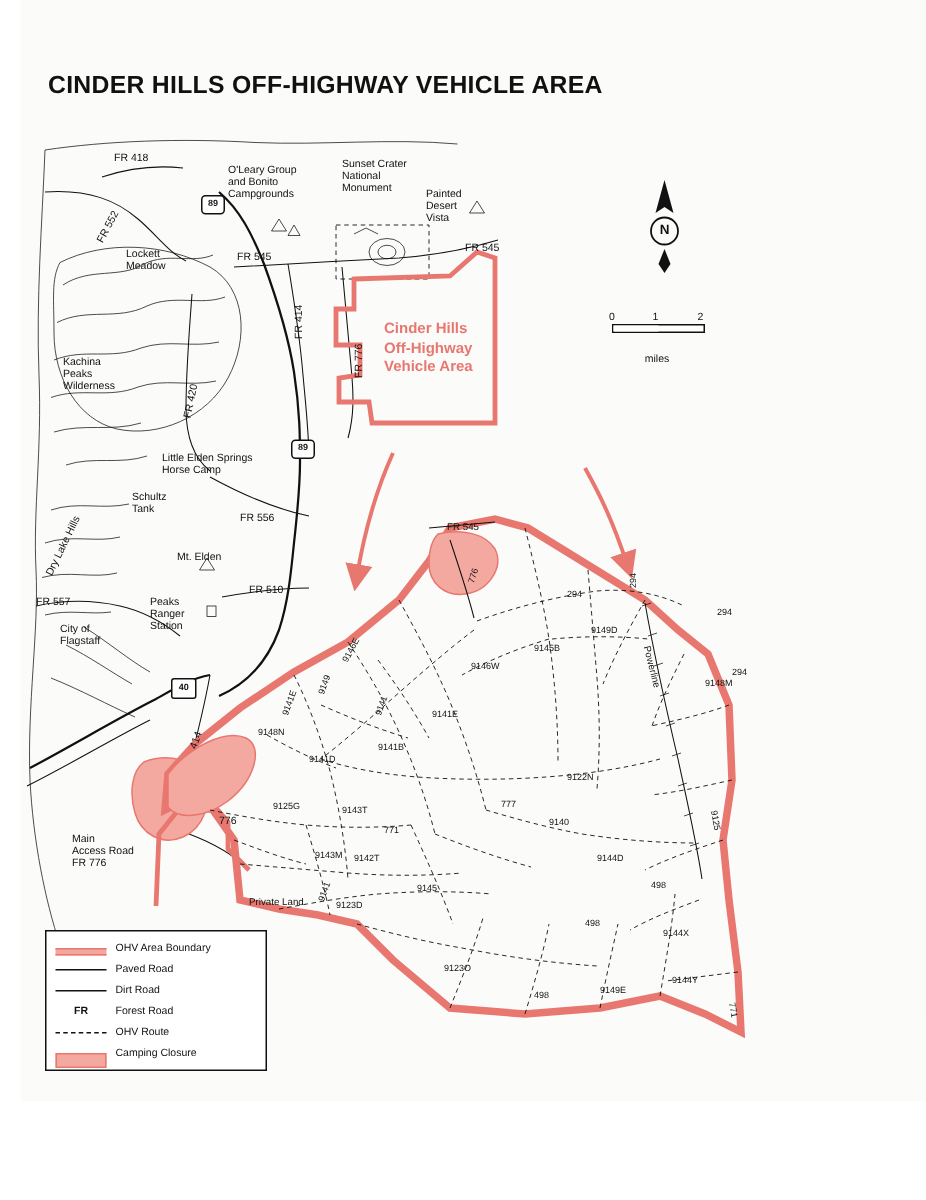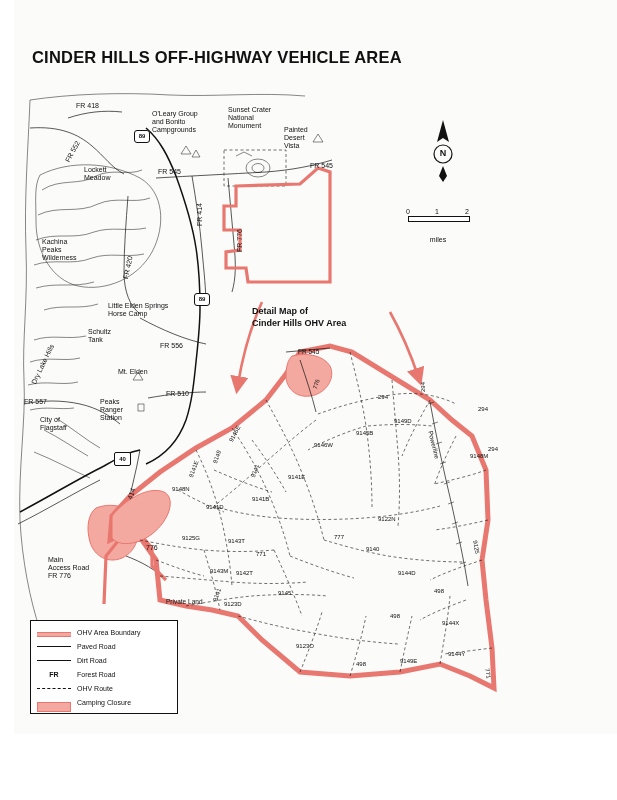--- a/index.html
+++ b/index.html
@@ -260,23 +260,24 @@
   <div class="lbl" style="left:146px;top:544px;">776</div>
   <div class="lbl rot" style="left:126px;top:498px;transform:rotate(-70deg);">414</div>
   <div class="lbl" style="left:48px;top:556px;">Main
 Access Road
 FR 776</div>
 
   <div class="lbl b s6 c" style="left:134px;top:130px;width:14px;height:11px;border:1px solid #111;border-radius:3px;background:#fff;line-height:11px;">89</div>
   <div class="lbl b s6 c" style="left:194px;top:293px;width:14px;height:11px;border:1px solid #111;border-radius:3px;background:#fff;line-height:11px;">89</div>
   <div class="lbl b s6 c" style="left:114px;top:452px;width:15px;height:12px;border:1px solid #111;border-radius:2px;background:#fff;line-height:12px;">40</div>
 
-
-  <div class="lbl b s9" style="left:252px;top:306px;line-height:1.3;">Detail Map of
-Cinder Hills OHV Area</div>
+  <div class="lbl red b s10" style="left:256px;top:214px;line-height:1.25;">Cinder Hills
+Off-Highway
+Vehicle Area</div>
+
 
   <div class="lbl s65" style="left:298px;top:348px;">FR 545</div>
   <div class="lbl s6 rot" style="left:312px;top:388px;transform:rotate(-72deg);">776</div>
   <div class="lbl s65 rot" style="left:434px;top:430px;transform:rotate(76deg);">Powerline</div>
   <div class="lbl s65" style="left:166px;top:598px;">Private Land</div>
 
   <div class="lbl s6 rot" style="left:228px;top:440px;transform:rotate(-62deg);">9146E</div>
   <div class="lbl s6" style="left:314px;top:442px;">9146W</div>
   <div class="lbl s6" style="left:172px;top:486px;">9148N</div>
   <div class="lbl s6" style="left:206px;top:504px;">9141D</div>

